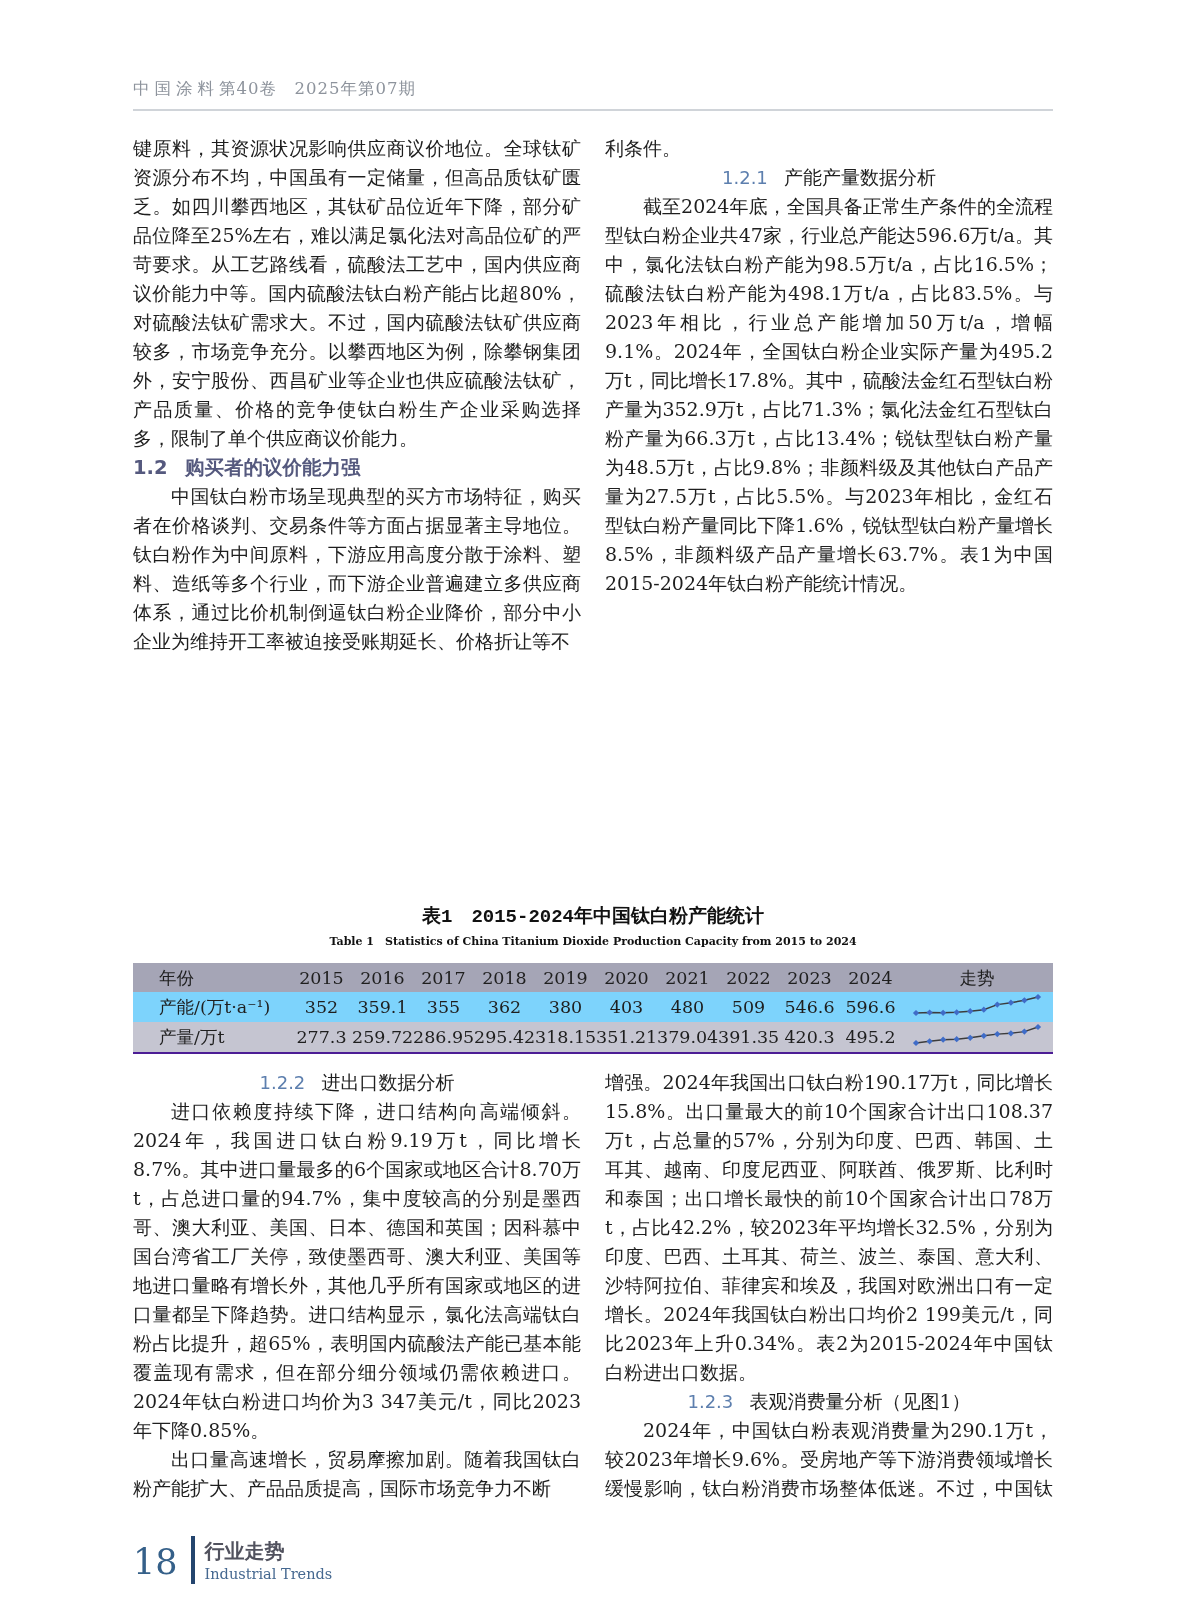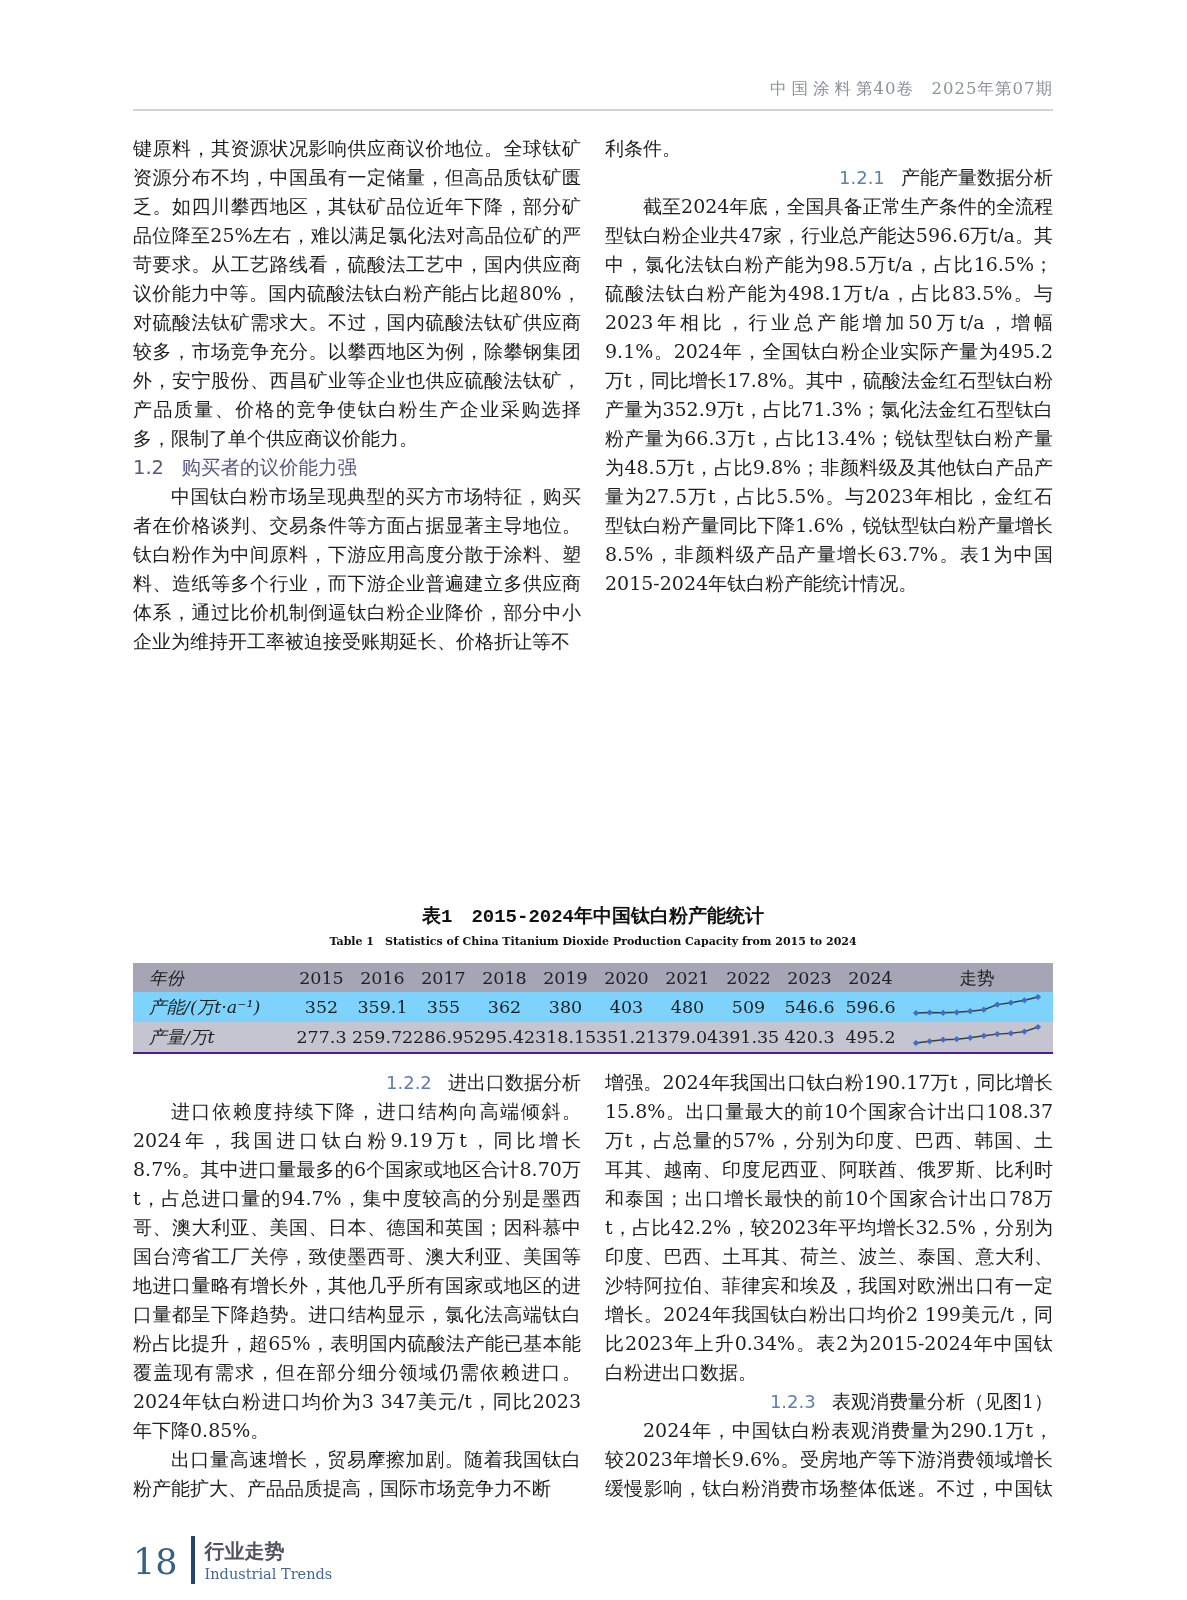--- a/index.html
+++ b/index.html
@@ -7,64 +7,64 @@
     width:1187px; height:1600px;
     background:#ffffff;
     box-sizing:border-box;
     padding:78px 134px 0 133px;
     font-family:"DejaVu Serif","Liberation Serif",serif;
     color:#1e1e1e;
     overflow:hidden;
   }
   
   .run-head {
-    display:flex; justify-content:flex-end; align-items:flex-end;
+    display:flex; justify-content:flex-start; align-items:flex-end;
     font-size:16.5px; color:#8d939c;
     padding-bottom:9px;
     border-bottom:2px solid #d0d4d9;
   }
   .journal-name { letter-spacing:5px; }
   .issue-info { letter-spacing:1px; }
 
   
   .columns { display:flex; justify-content:space-between; }
   .top-cols { margin-top:23px; }
   .col { width:448px; font-size:19px; line-height:29px; text-align:justify; overflow:hidden; }
   .top-cols .col { height:755px; }
   .bottom-cols .col { height:440px; }
   p { margin:0; text-indent:2em; }
   p.noindent { text-indent:0; }
 
   .h2 {
     font-family:"DejaVu Sans","Liberation Sans",sans-serif;
-    font-weight:normal; color:#55597e;
+    font-weight:bold; color:#55597e;
     font-size:19.5px; line-height:29px;
     text-align:left;
   }
   .h2 .num { margin-right:0.9em; }
-  .h3 { line-height:29px; text-align:right; }
+  .h3 { line-height:29px; text-align:center; }
   .h3 .num {
     font-family:"DejaVu Sans","Liberation Sans",sans-serif;
     color:#5d7fae; font-size:18px; margin-right:0.9em;
   }
   .h3 .ttl { color:#1e1e1e; }
 
   
   .table-block { margin-top:16px; }
   .cap-cn {
     text-align:center; font-weight:bold; font-size:19px; line-height:25px;
     font-family:Liberation Mono, monospace; color:#111;
   }
   .cap-en {
     text-align:center; font-weight:bold; font-size:11px; line-height:24px;
     margin-bottom:9px; color:#111;
   }
   table.t1 { width:100%; border-collapse:collapse; table-layout:fixed; font-size:17.5px; }
   table.t1 th, table.t1 td { font-weight:normal; text-align:center; height:29px; padding:0; }
-  table.t1 th:first-child, table.t1 td:first-child { text-align:left; padding-left:16px;font-style:italic; }
+  table.t1 th:first-child, table.t1 td:first-child { text-align:left; padding-left:26px; }
   table.t1 col.c-label { width:158px; }
   table.t1 col.c-year  { width:61px; }
   table.t1 col.c-trend { width:152px; }
   tr.hdr th { background:#a5a5b6; }
   tr.row-a td { background:#7dd3fc; }
   tr.row-b td { background:#c5c5d1; border-bottom:2px solid #4c1d95; }
   .spark { display:inline-block; vertical-align:middle; }
 
   
   .footer { margin-top:28px; display:flex; align-items:flex-end; }

